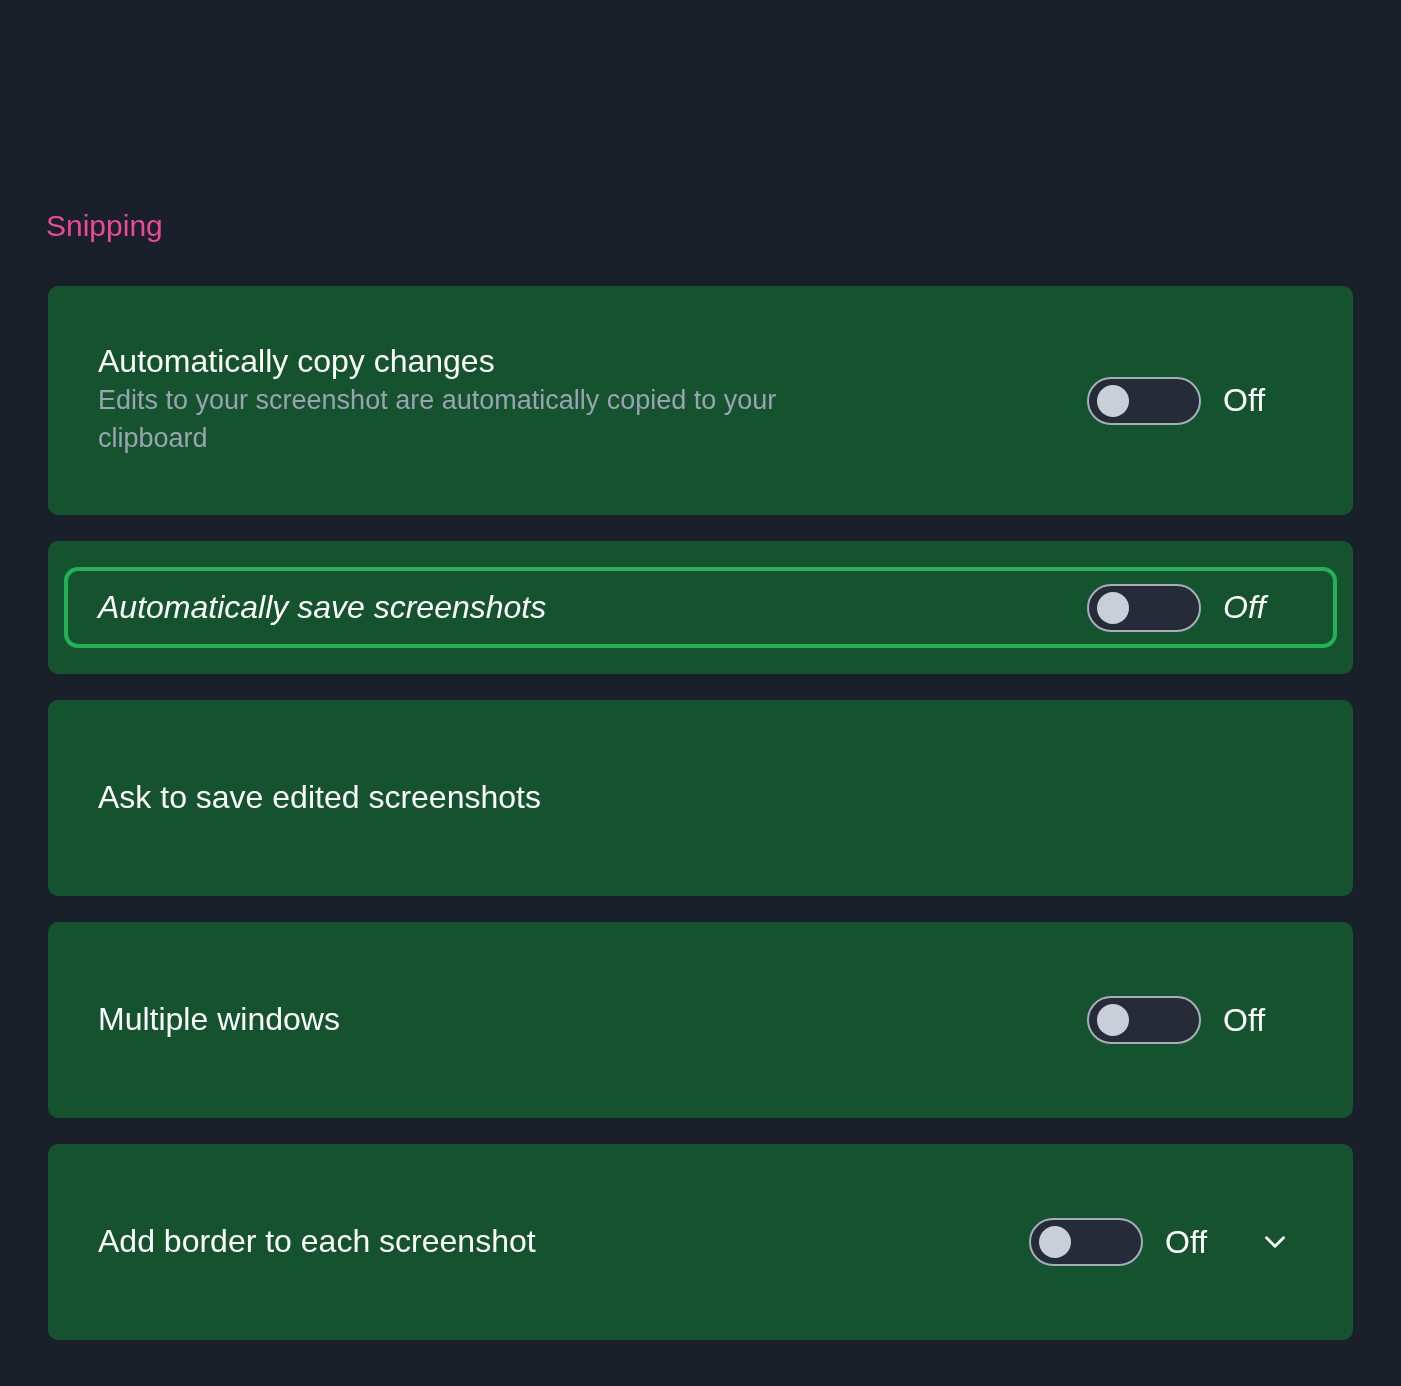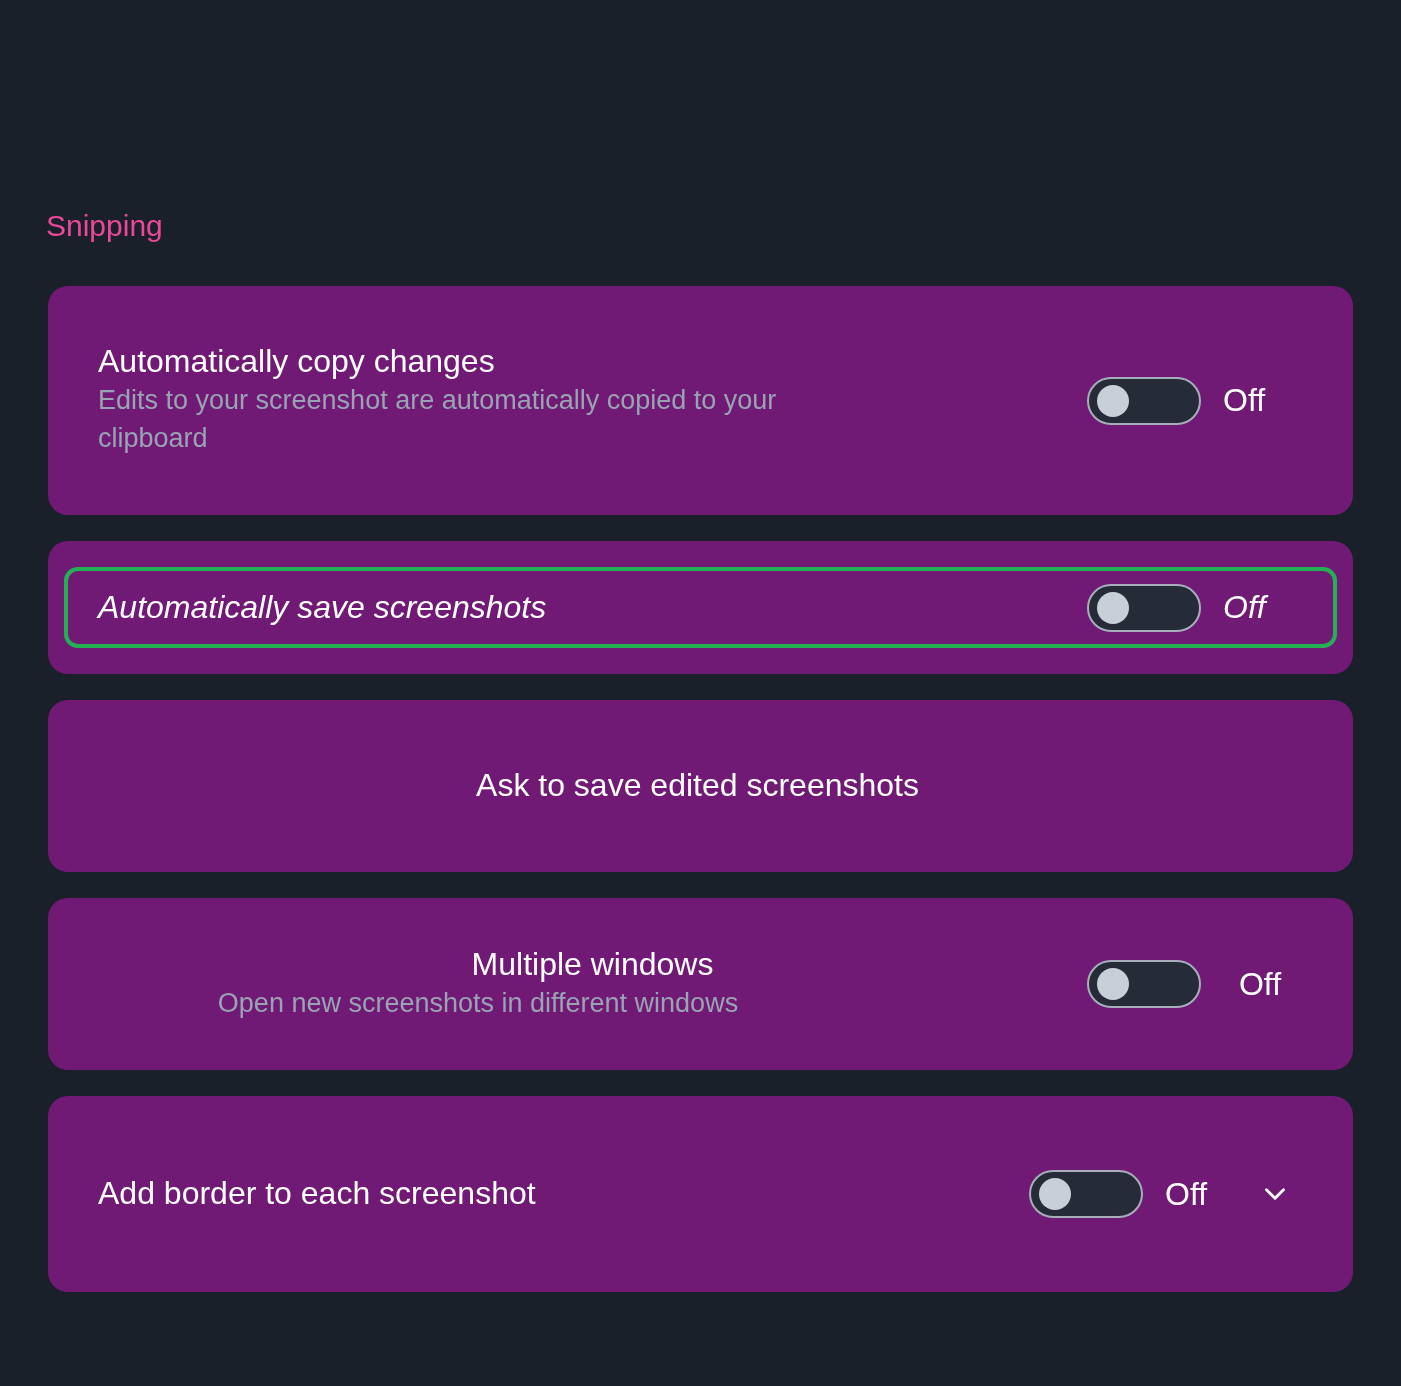--- a/index.html
+++ b/index.html
@@ -44,28 +44,28 @@
 
   .cards {
     position: absolute;
     left: 48px;
     top: 286px;
     width: 1305px;
   }
 
   .card {
     position: relative;
-    background: #701a75;
-    border-radius: 20px;
+    background: #14532d;
+    border-radius: 10px;
     box-sizing: border-box;
     margin-bottom: 26px;
   }
   .card.h-tall   { height: 229px; }
   .card.h-mid    { height: 133px; font-style: italic; }
-  .card.h-std    { height: 172px; text-align: center; }
+  .card.h-std    { height: 196px; }
   .card.h-last   { height: 196px; margin-bottom: 0; }
 
   .row {
     position: absolute;
     left: 0;
     right: 0;
     top: 0;
     bottom: 0;
     display: flex;
     align-items: center;
@@ -216,21 +216,20 @@
         <div class="texts">
           <div class="item-title">Ask to save edited screenshots</div>
         </div>
       </div>
     </div>
 
     <div class="card h-std">
       <div class="row">
         <div class="texts">
           <div class="item-title">Multiple windows</div>
-          <div class="item-desc wide">Open new screenshots in different windows</div>
         </div>
         <div class="control">
           <div class="toggle off">
             <div class="knob"></div>
           </div>
           <div class="state-label">Off</div>
         </div>
       </div>
     </div>
 

